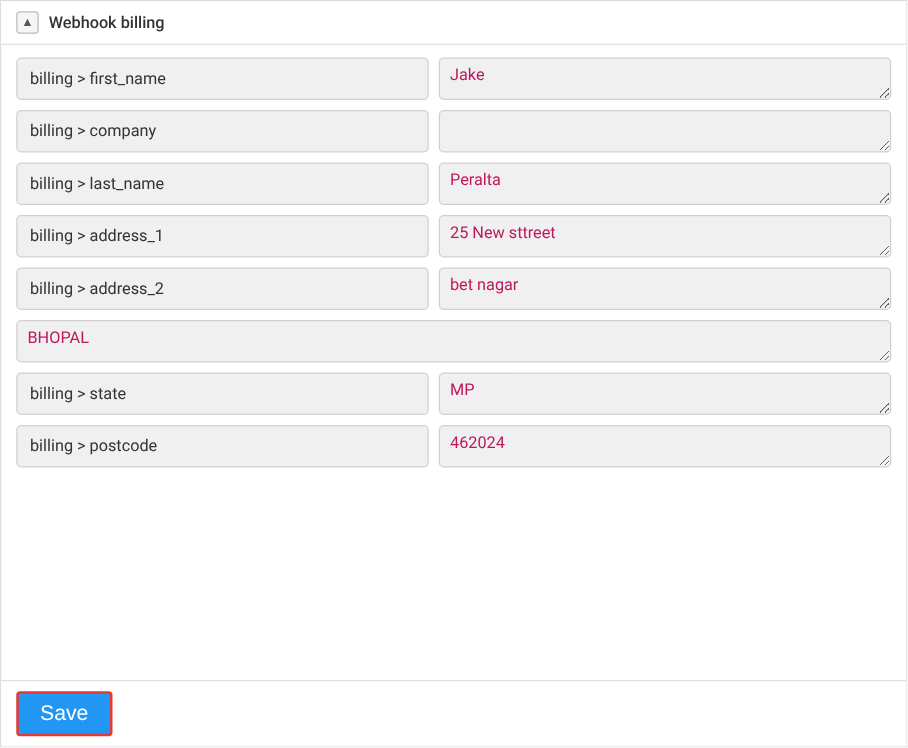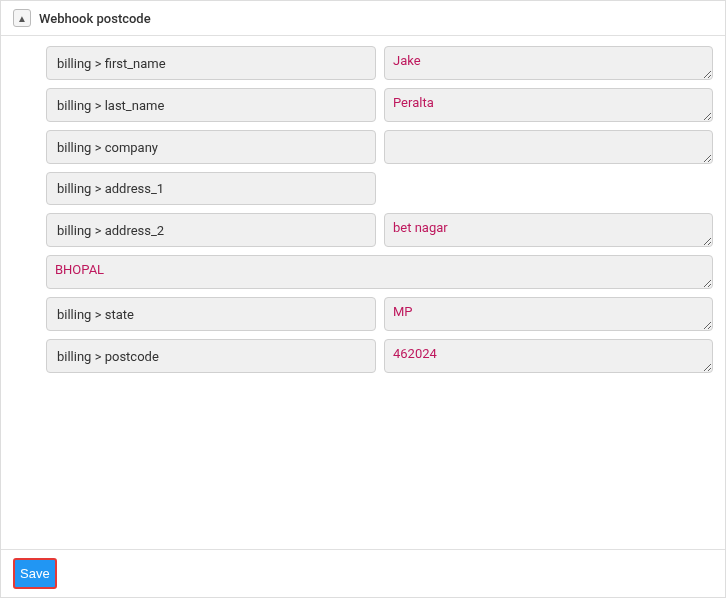--- a/index.html
+++ b/index.html
@@ -54,21 +54,20 @@
     .main-content {
       display: flex;
       flex: 1;
       overflow: hidden;
     }
 
     .scroll-area {
       flex: 1;
       overflow-y: scroll;
       padding: 10px 12px;
-      margin-left: 33px;
     }
 
     
     .scroll-area::-webkit-scrollbar {
       width: 14px;
     }
     .scroll-area::-webkit-scrollbar-track {
       background: #f0f0f0;
     }
     .scroll-area::-webkit-scrollbar-thumb {
@@ -113,52 +112,53 @@
       border-top: 1px solid #e0e0e0;
       background: #fff;
       flex-shrink: 0;
     }
 
     .save-button {
       background: #2196f3;
       color: #fff;
       border: 2px solid #e53935;
       border-radius: 3px;
-      padding: 6px 5px;
-      font-size: 13px;
+      padding: 6px 17px;
+      font-size: 17px;
       cursor: pointer;
       font-weight: 500;
     }
   </style>
 </head>
 <body>
 
 <div class="outer-container">
   <div class="webhook-header">
     <div class="collapse-icon">▲</div>
-    <span class="webhook-title">Webhook postcode</span>
+    <span class="webhook-title">Webhook billing</span>
   </div>
 
   <div class="main-content">
     <div class="scroll-area" id="fields-container">
 
     <div class="field-row">
           <div class="field-label">billing &gt; first_name</div>
           <textarea class="field-value" rows="1" style="">Jake</textarea>
         </div>
         <div class="field-row">
+          <div class="field-label">billing &gt; company</div>
+          <textarea class="field-value" rows="1" style=""></textarea>
+        </div>
+        <div class="field-row">
           <div class="field-label">billing &gt; last_name</div>
           <textarea class="field-value" rows="1" style="">Peralta</textarea>
         </div>
         <div class="field-row">
-          <div class="field-label">billing &gt; company</div>
-          <textarea class="field-value" rows="1" style=""></textarea>
-        </div>
-        <div class="field-row">
           <div class="field-label">billing &gt; address_1</div>
+          <textarea class="field-value" rows="1" style="">25 New sttreet</textarea>
         </div>
         <div class="field-row">
           <div class="field-label">billing &gt; address_2</div>
           <textarea class="field-value" rows="1" style="">bet nagar</textarea>
         </div>
         <div class="field-row">
           <textarea class="field-value" rows="1" style="">BHOPAL</textarea>
         </div>
         <div class="field-row">
           <div class="field-label">billing &gt; state</div>

